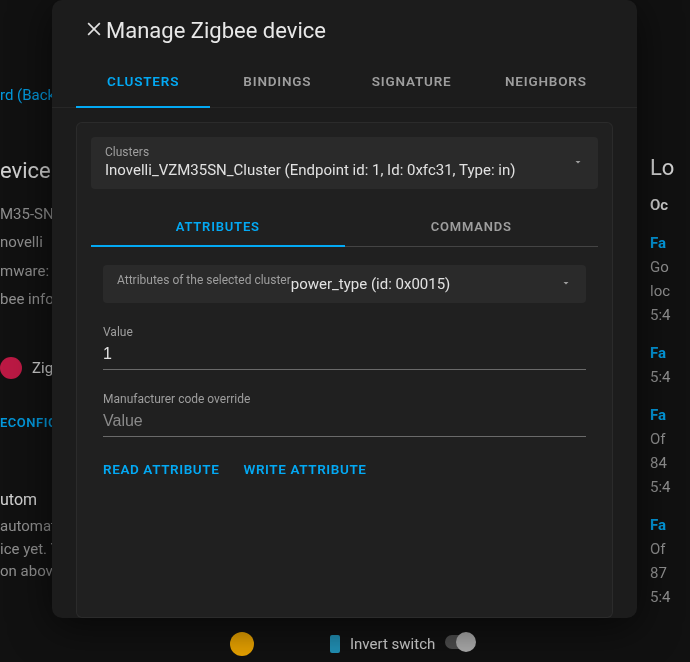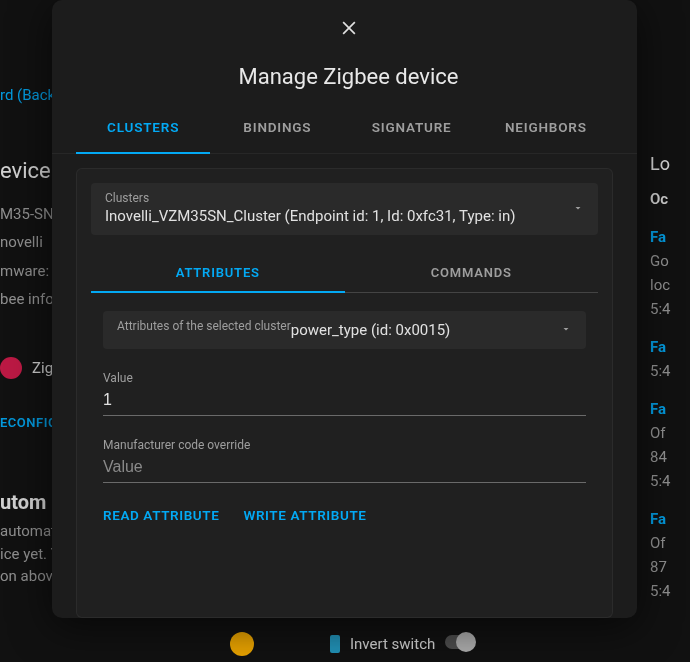--- a/index.html
+++ b/index.html
@@ -22,24 +22,24 @@
     overflow: hidden;
     position: relative;
   }
   
   .bg-stage { position: absolute; inset: 0; filter: brightness(0.9); }
   .bg-left-link { position:absolute; left:0; top:86px; color:var(--accent); font-size:15px; }
   .bg-left-col { position:absolute; left:0; top:150px; width:78px; font-size:15px; color:var(--text-secondary); line-height:1.9; }
   .bg-left-col .hdr { color:#e8e8e8; font-size:22px; margin-bottom:8px; }
   .bg-reconfig { color:var(--accent); font-weight:600; letter-spacing:.5px; font-size:13px; position:absolute; left:0; top:415px;}
   .bg-autom { position:absolute; left:0; top:490px; width:78px; }
-  .bg-autom .hdr { color:#e8e8e8; font-size:20px;font-weight:bold; }
+  .bg-autom .hdr { color:#e8e8e8; font-size:16px; }
   .bg-autom .txt { color:var(--text-secondary); font-size:15px; line-height:1.5; margin-top:6px;}
   .bg-right { position:absolute; right:0; top:150px; width:40px; color:var(--text-secondary); font-size:15px; line-height:1.6; }
-  .bg-right .hdr { color:#e8e8e8; font-size:18px; }
+  .bg-right .hdr { color:#e8e8e8; font-size:22px; }
   .bg-right .o { color:#e1e1e1; font-weight:600; margin-top:8px; }
   .bg-right .blk { margin-top:14px; }
   .bg-right .blue { color:var(--accent);font-weight:bold; }
   .bg-bottom-toggle { position:absolute; left:330px; top:635px; display:flex; align-items:flex-start; gap:10px; color:#e1e1e1; font-size:15px;}
   .bg-bottom-toggle .phone { width:10px; height:18px; border-radius:2px; background:#25a0c9; }
   .bg-bottom-toggle .sw { width:30px; height:14px; border-radius:7px; background:#555; position:relative; }
   .bg-bottom-toggle .sw::after { content:""; position:absolute; right:-1px; top:-3px; width:20px; height:20px; border-radius:50%; background:#bdbdbd; }
   .bg-zigbee-row { position:absolute; left:0; top:357px; display:flex; align-items:center; gap:10px; }
   .bg-zigbee-row .dot { width:22px; height:22px; border-radius:50%; background:#d01c4b; }
   .bg-zigbee-row .lbl { color:#e1e1e1; font-size:15px; }
@@ -49,21 +49,21 @@
   .dialog {
     position: absolute;
     left: 52px; top: 0;
     width: 585px; height: 618px;
     background: var(--bg-dialog);
     border-radius: 10px;
     box-shadow: 0 8px 40px rgba(0,0,0,0.6);
     padding: 0;
     display: flex; flex-direction: column;
   }
-  .dlg-header { display:flex; align-items:center; gap:22px; padding:18px 22px 12px 30px;flex-direction:column; }
+  .dlg-header { display:flex; align-items:center; padding:18px 22px 12px 30px; }
   .close-btn { width:24px; height:24px; display:flex; align-items:center; justify-content:center; cursor:pointer; color:#e1e1e1;}
   .close-btn svg { width:20px; height:20px; }
   .dlg-title { font-size:22px; color:#e8e8e8; font-weight:400; }
   .dlg-title::first-letter { }
 
   .tabs { display:flex; padding:0 24px; border-bottom:1px solid rgba(255,255,255,0.05); }
   .tab { flex:1; text-align:center; padding:18px 6px; font-size:13.5px; font-weight:600; letter-spacing:.8px; color:var(--text-secondary); cursor:pointer; position:relative; }
   .tab.active { color:var(--accent); }
   .tab.active::after { content:""; position:absolute; left:0; right:0; bottom:-1px; height:2px; background:var(--accent); }
 

